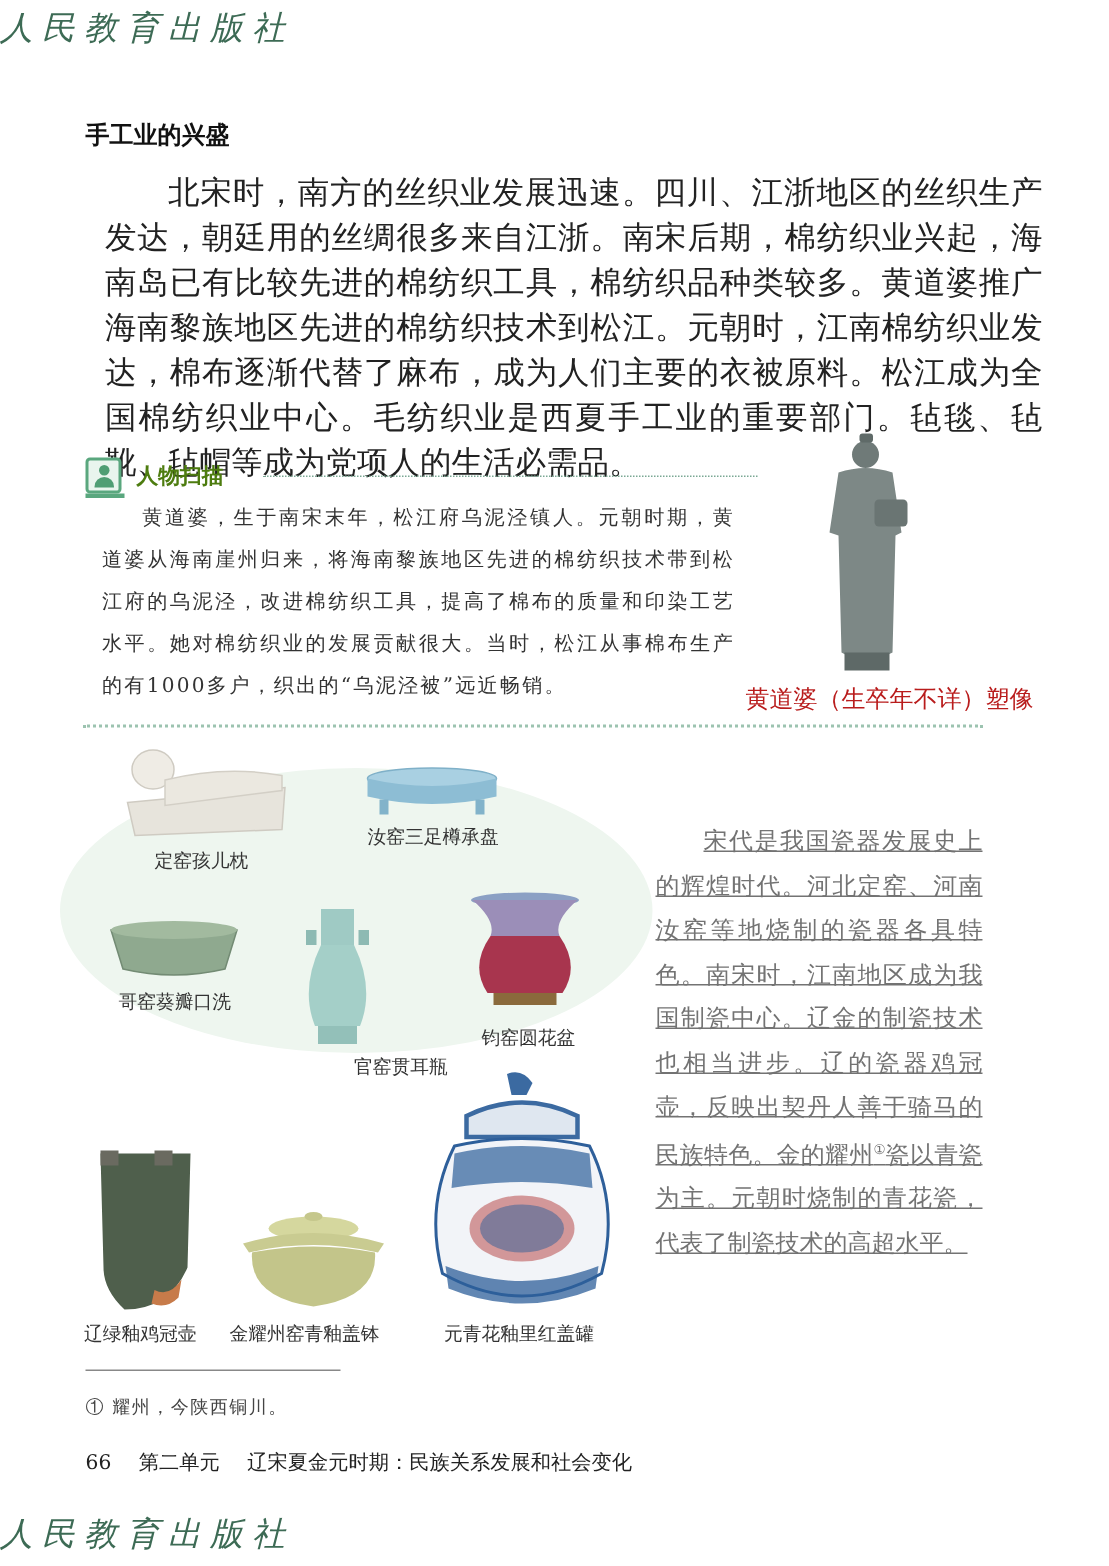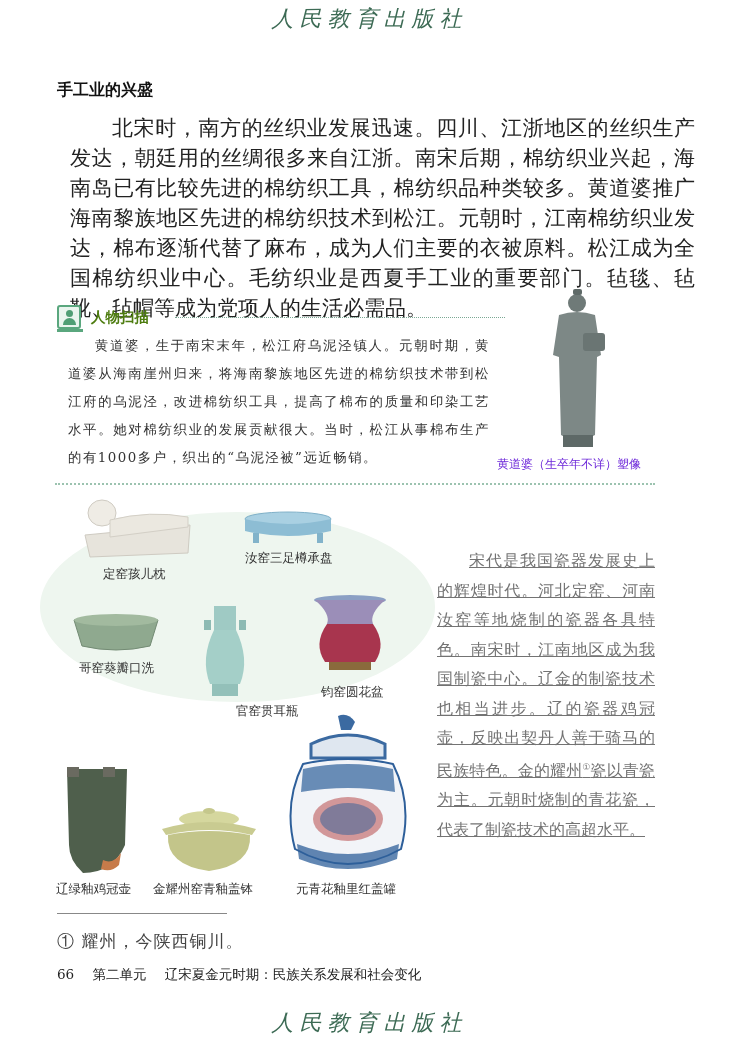--- a/index.html
+++ b/index.html
@@ -1,18 +1,18 @@
 <!DOCTYPE html>
 <html><head>
 <meta charset="utf-8">
 <style>
   html, body { margin: 0; padding: 0; background: #ffffff; }
   body { width: 739px; height: 1044px; position: relative; overflow: hidden;
          font-family: "DejaVu Serif", "Liberation Serif", serif; color: #222; }
-  .publisher { position: absolute; left: 0; width: 739px; text-align: center;
+  .publisher { position: absolute; left: 0; width: 739px; 
                font-family: "DejaVu Serif", serif; font-style: italic; font-size: 22px;
                color: #3d6b55; letter-spacing: 6px; }
   .pub-top { top: 4px; }
   .pub-bottom { top: 1008px; }
   .section-title { position: absolute; left: 57px; top: 80px; font-size: 16px; font-weight: bold;
                    font-family: "DejaVu Sans", sans-serif; color: #111; }
   .body-para { position: absolute; left: 70px; top: 113px; width: 625px; font-size: 21px;
                line-height: 30px; color: #222; text-align: justify; }
   .body-para p { margin: 0; }
   .indent { text-indent: 2em; }
@@ -21,32 +21,32 @@
                  box-sizing: border-box; position: relative; background: #e9f5ee; }
   .person-icon .head { position: absolute; left: 7px; top: 3px; width: 7px; height: 7px; border-radius: 50%; background: #4f9e74; }
   .person-icon .shoulders { position: absolute; left: 4px; top: 11px; width: 13px; height: 7px; border-radius: 7px 7px 0 0; background: #4f9e74; }
   .person-icon .base { position: absolute; left: -2px; bottom: -5px; width: 26px; height: 3px; background: #5aa77e; }
   .box-title { margin-left: 10px; font-family: "DejaVu Sans", sans-serif; font-weight: bold; font-size: 14.5px; color: #4d7c0f; }
   .box-dots { position: absolute; left: 175px; top: 317px; width: 330px; border-top: 1px dotted #7aa894; }
   .box-text { position: absolute; left: 68px; top: 332px; width: 422px; font-size: 13.4px; line-height: 28px;
               color: #333; letter-spacing: 1.5px; text-align: justify; }
   .box-text p { margin: 0; text-indent: 2em; }
   .statue { position: absolute; left: 545px; top: 285px; width: 65px; height: 165px; }
-  .statue-caption { position: absolute; left: 497px; top: 456px; font-size: 12px; color: #6d28d9; }
+  .statue-caption { position: absolute; left: 497px; top: 456px; font-size: 16px; color: #b91c1c; }
   .sep-dots { position: absolute; left: 55px; top: 483px; width: 600px; border-top: 2px dotted #9cc3b0; }
   .ellipse-bg { position: absolute; left: 40px; top: 512px; width: 395px; height: 190px; border-radius: 50%;
                 background: #eef6ef; }
   .artifact { position: absolute; }
   .cap { position: absolute; font-size: 12.5px; color: #333; white-space: nowrap; }
   .side-text { position: absolute; left: 437px; top: 546px; width: 218px; font-size: 16px; line-height: 29.5px;
                color: #737373; text-align: justify; text-decoration: underline; }
   .side-text p { margin: 0; text-indent: 2em; }
   sup { font-size: 9px; }
   .fn-rule { position: absolute; left: 57px; top: 913px; width: 170px; border-top: 1px solid #888; }
-  .footnote { position: absolute; left: 57px; top: 930px; font-size: 17px; color: #444; letter-spacing: 1px; }
+  .footnote { position: absolute; left: 57px; top: 930px; font-size: 12px; color: #444; letter-spacing: 1px; }
   .page-footer { position: absolute; left: 57px; top: 966px; font-size: 13.5px; color: #222; }
   .page-footer span { margin-right: 14px; }
 </style>
 </head>
 <body>
 
 <div class="publisher pub-top">人民教育出版社</div>
 
 <div class="section-title">手工业的兴盛</div>
 <div class="body-para">

